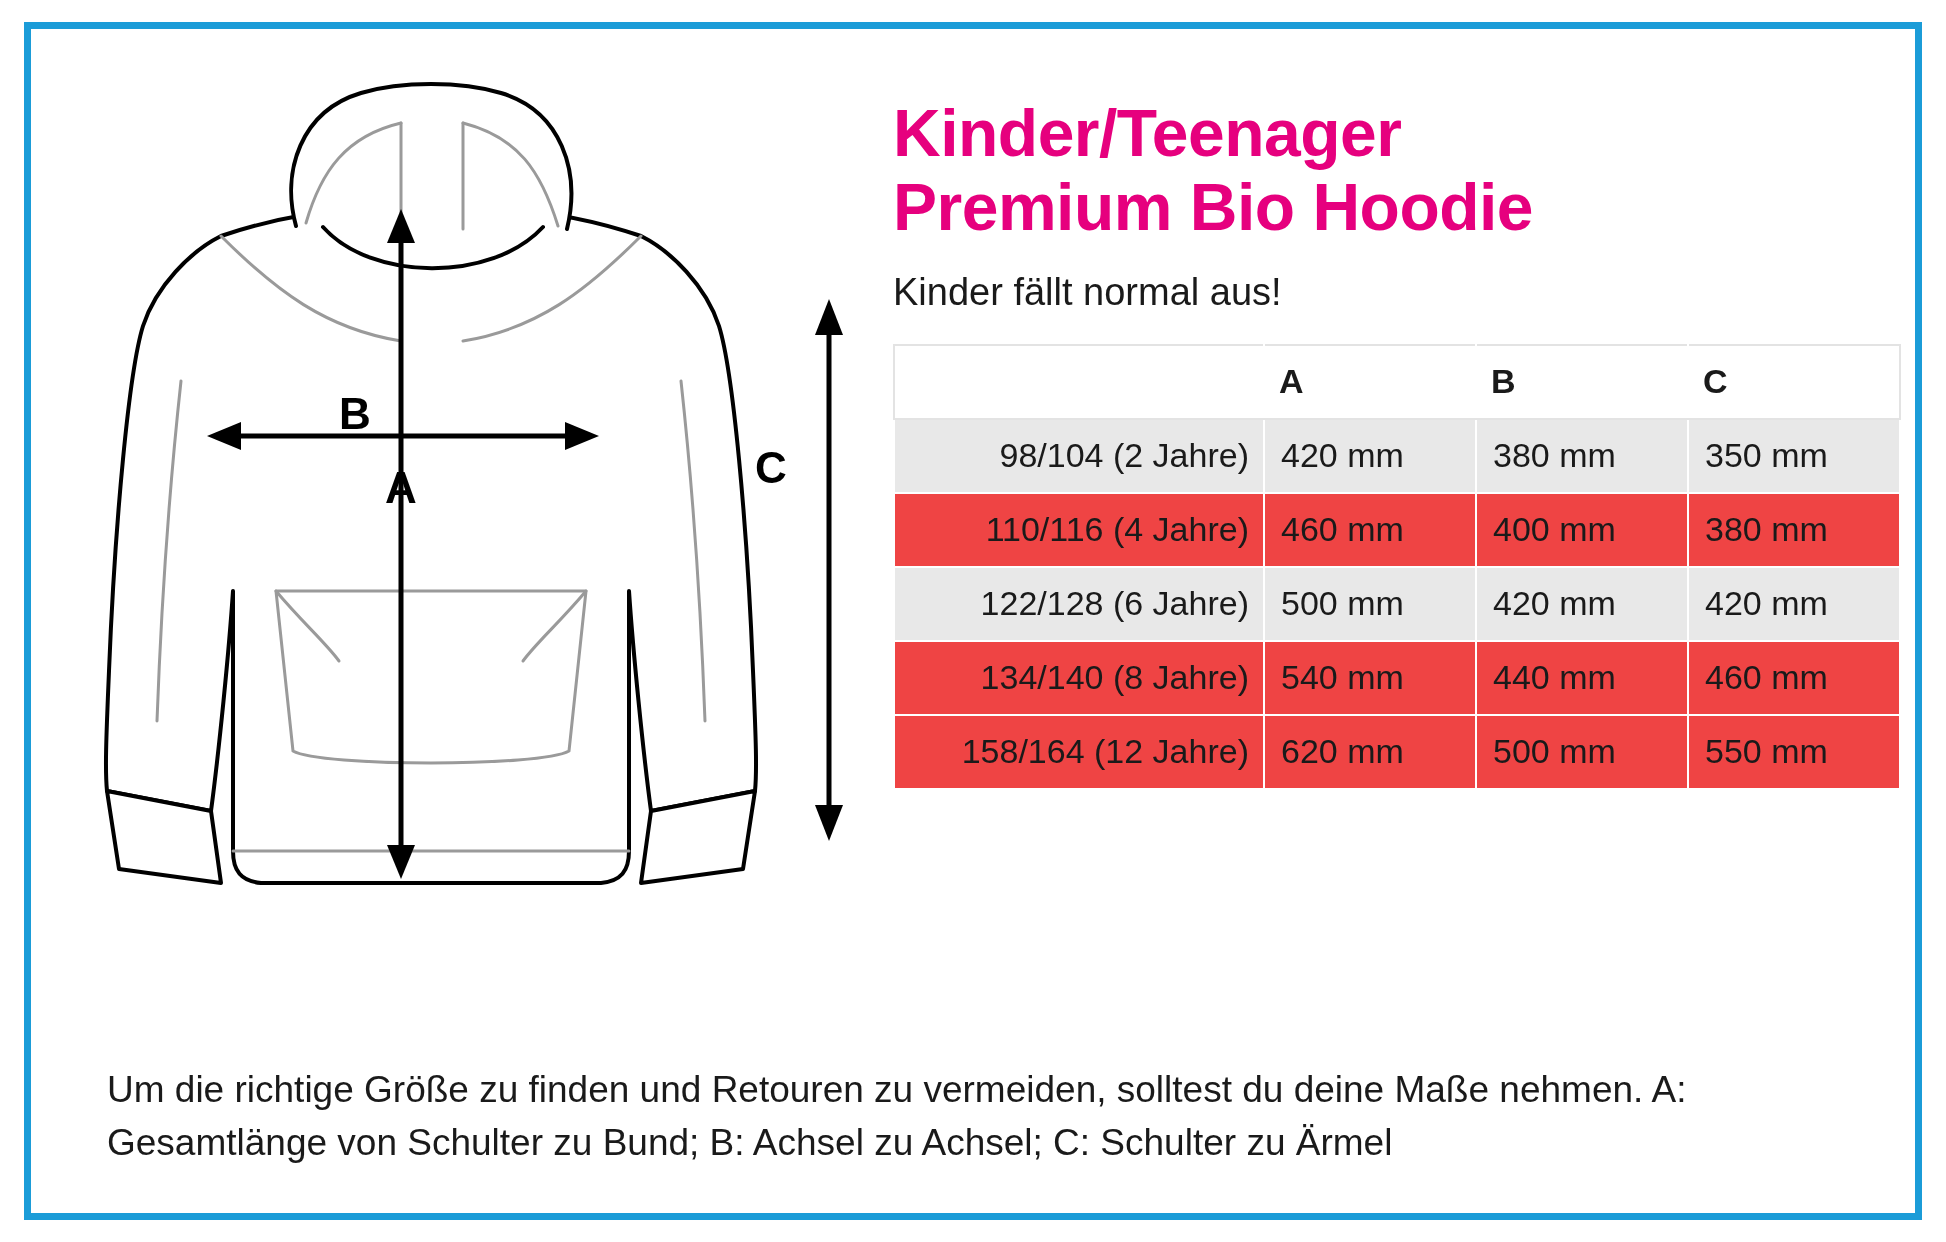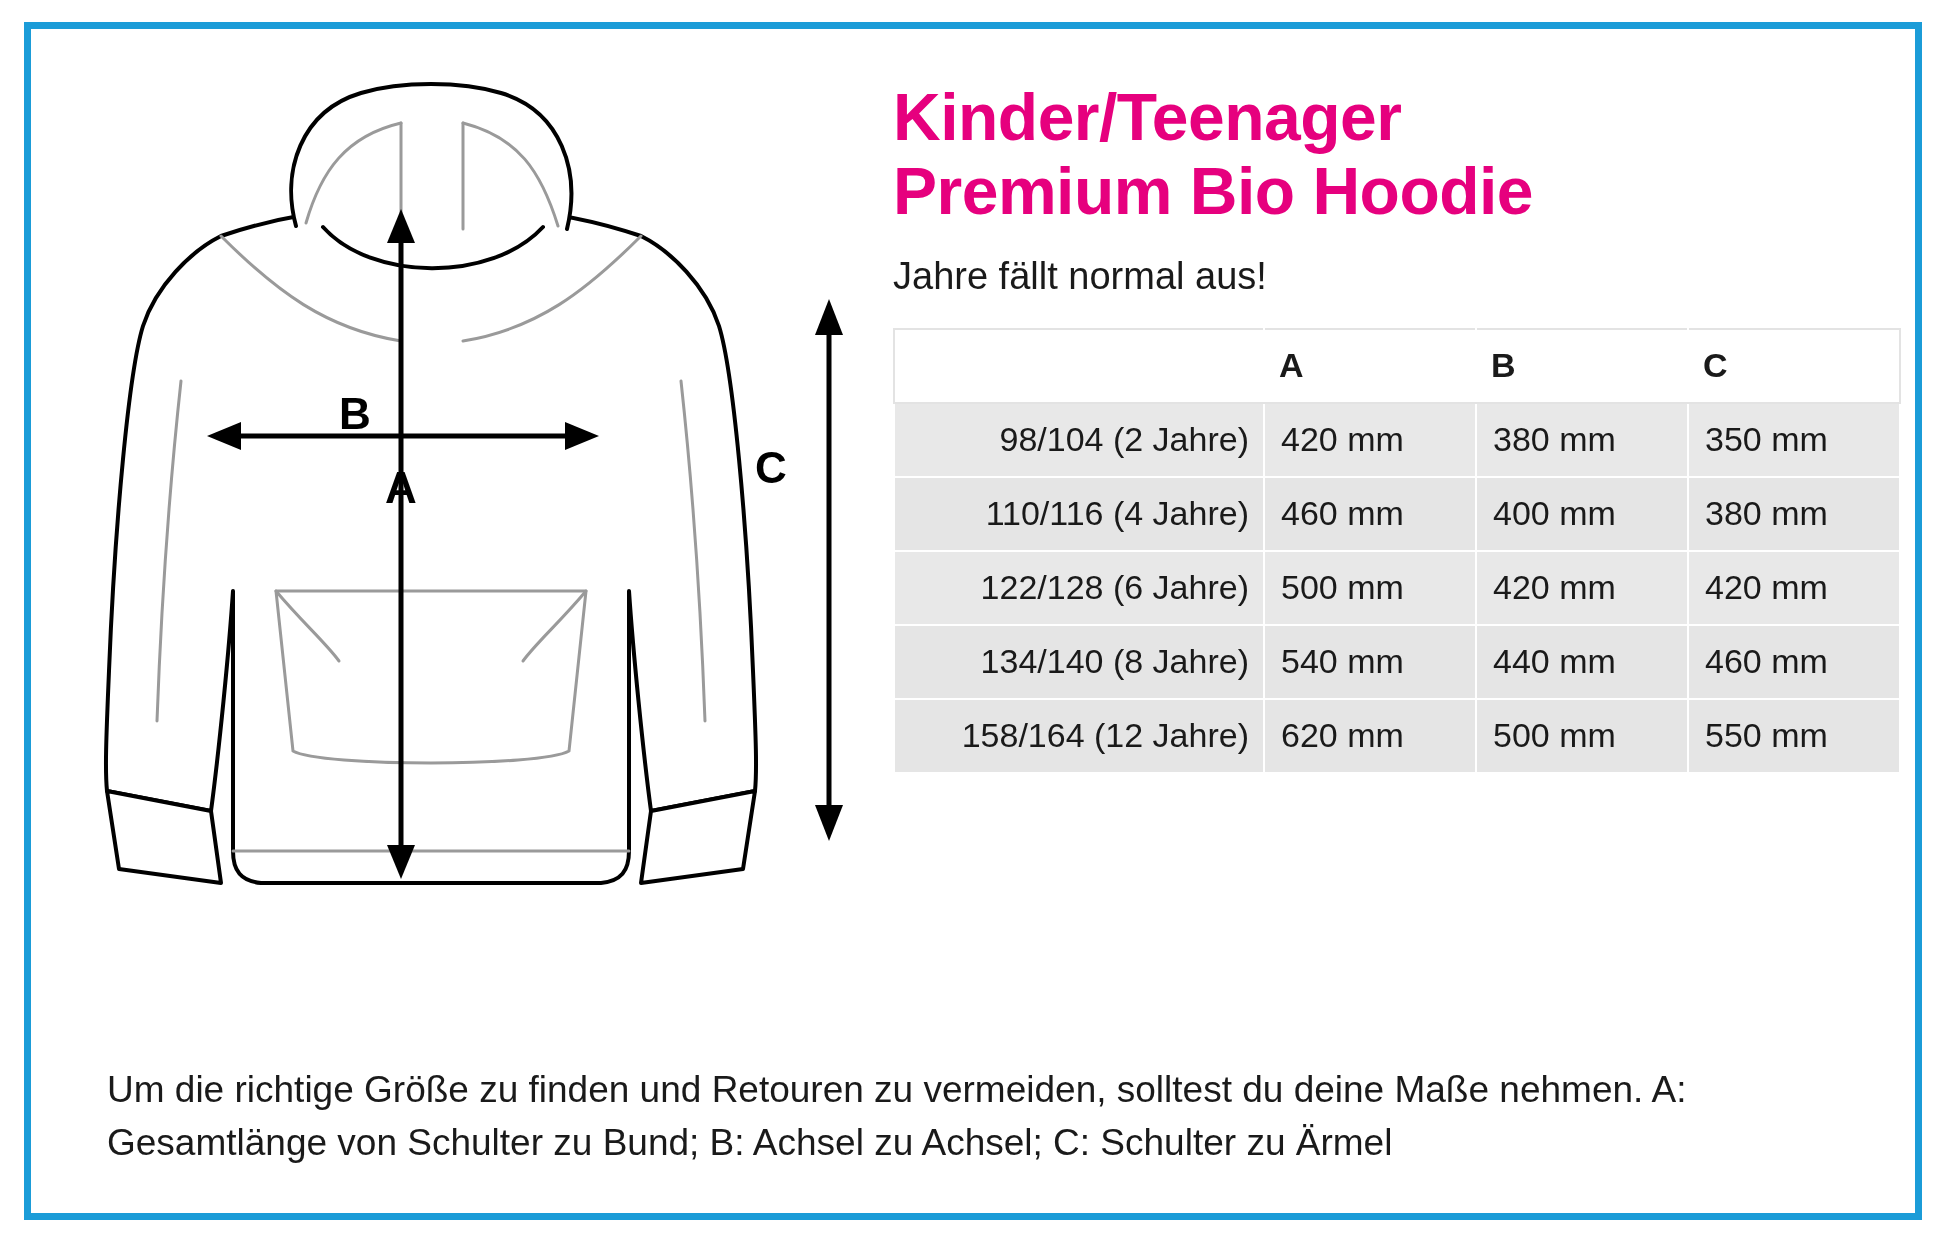--- a/index.html
+++ b/index.html
@@ -42,21 +42,21 @@
   .illustration svg {
     display: block;
     width: 100%;
     height: 100%;
   }
 
   
   .content {
     position: absolute;
     left: 862px;
-    top: 52px;
+    top: 68px;
     width: 1030px;
   }
   .title {
     color: #e6007e;
     font-size: 66px;
     font-weight: bold;
     line-height: 1.12;
     letter-spacing: -0.5px;
     margin: 0;
     white-space: pre-line;
@@ -96,21 +96,21 @@
   table.size-table thead th.meas-col {
     border-top: 2px solid #e3e3e3;
   }
   table.size-table thead th:last-child {
     border-right: 2px solid #e3e3e3;
   }
   table.size-table tbody tr.odd td {
     background: #e8e8e8;
   }
   table.size-table tbody tr.even td {
-    background: #e5e5e5;
+    background: #ef4444;
   }
   table.size-table tbody td.size-cell {
     text-align: right;
   }
   table.size-table tbody td.meas-cell {
     text-align: left;
     padding-left: 16px;
   }
   .col-size  { width: 370px; }
   .col-a     { width: 212px; }
@@ -216,21 +216,21 @@
 
         <text class="lbl" x="268" y="378">B</text>
         <text class="lbl" x="330" y="452" text-anchor="middle">A</text>
         <text class="lbl" x="700" y="432" text-anchor="middle">C</text>
       </svg>
     </div>
 
     <div class="content">
       <h1 class="title">Kinder/Teenager
 Premium Bio Hoodie</h1>
-      <div class="subtitle">Jahre fällt normal aus!</div>
+      <div class="subtitle">Kinder fällt normal aus!</div>
 
       <table class="size-table">
         <colgroup>
           <col class="col-size">
             <col class="col-a">
             <col class="col-b">
             <col class="col-c">
         </colgroup>
         <thead>
           <tr>

